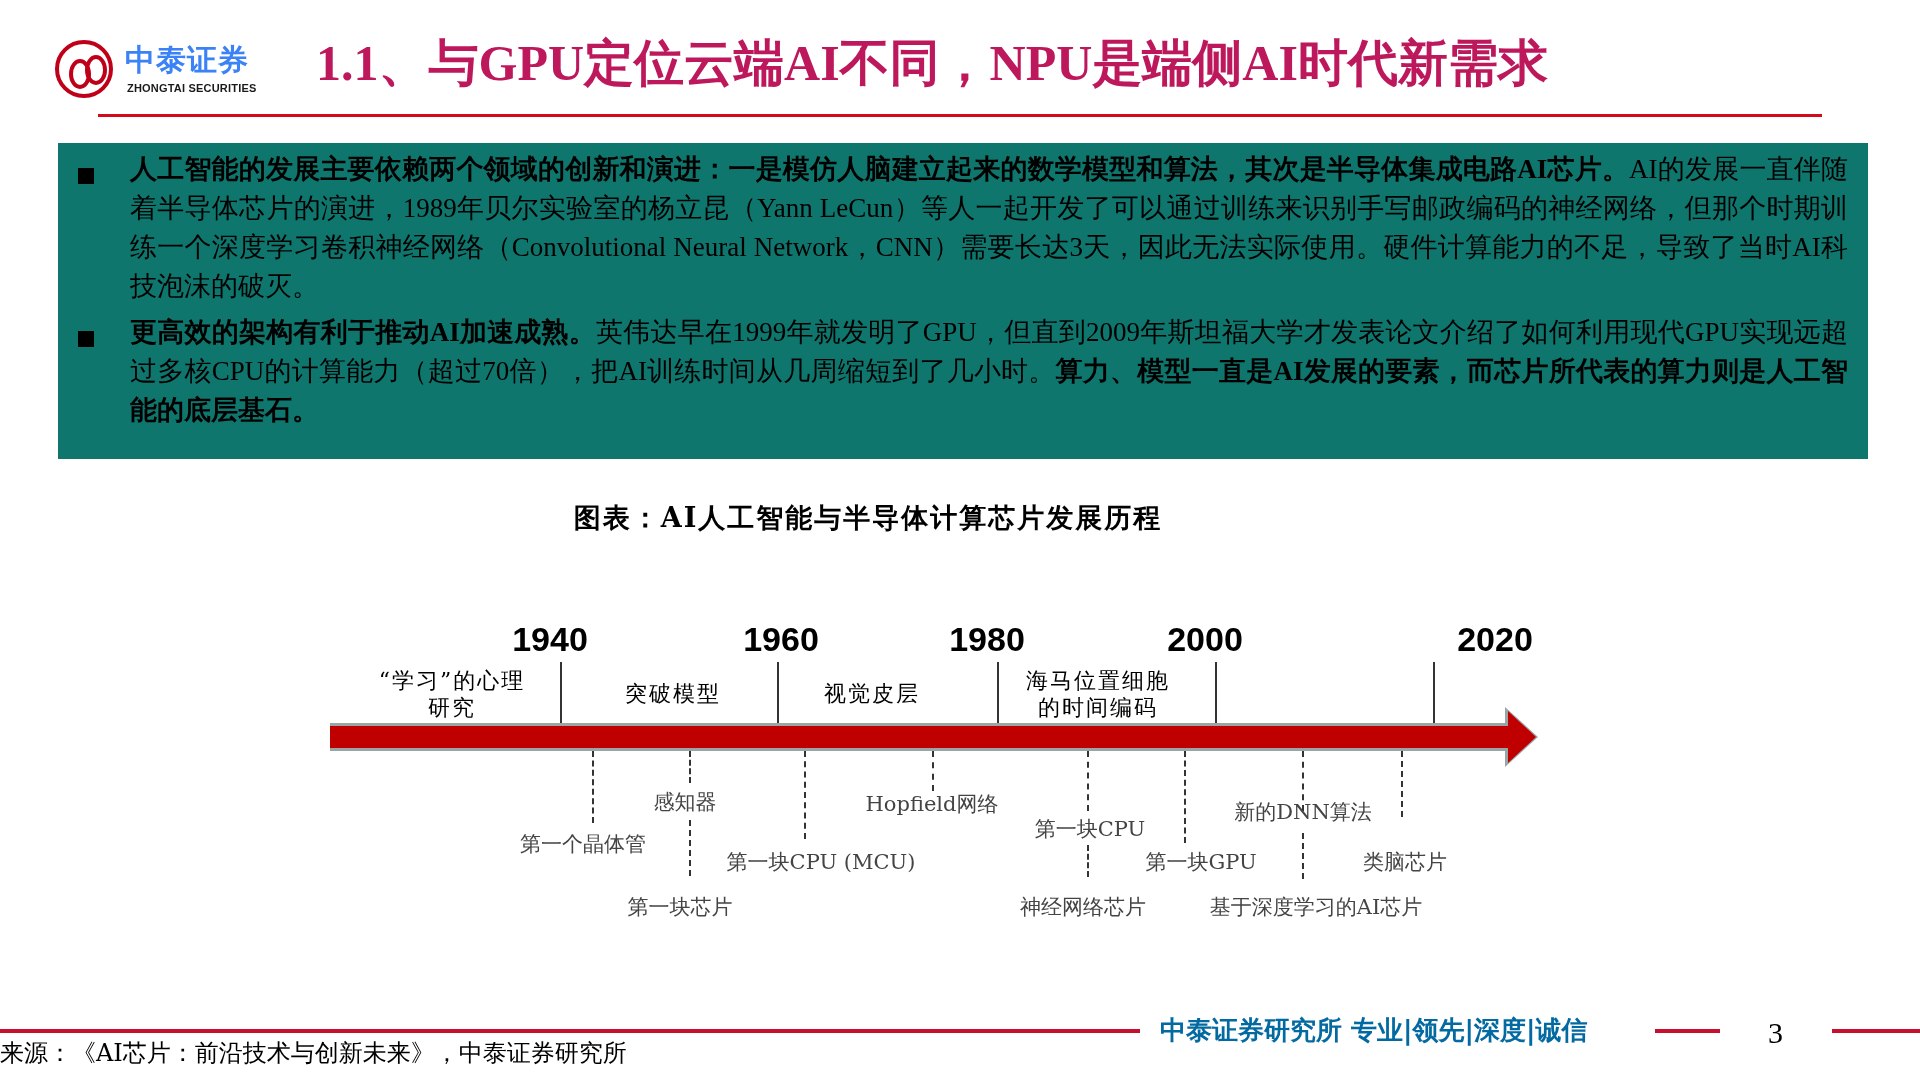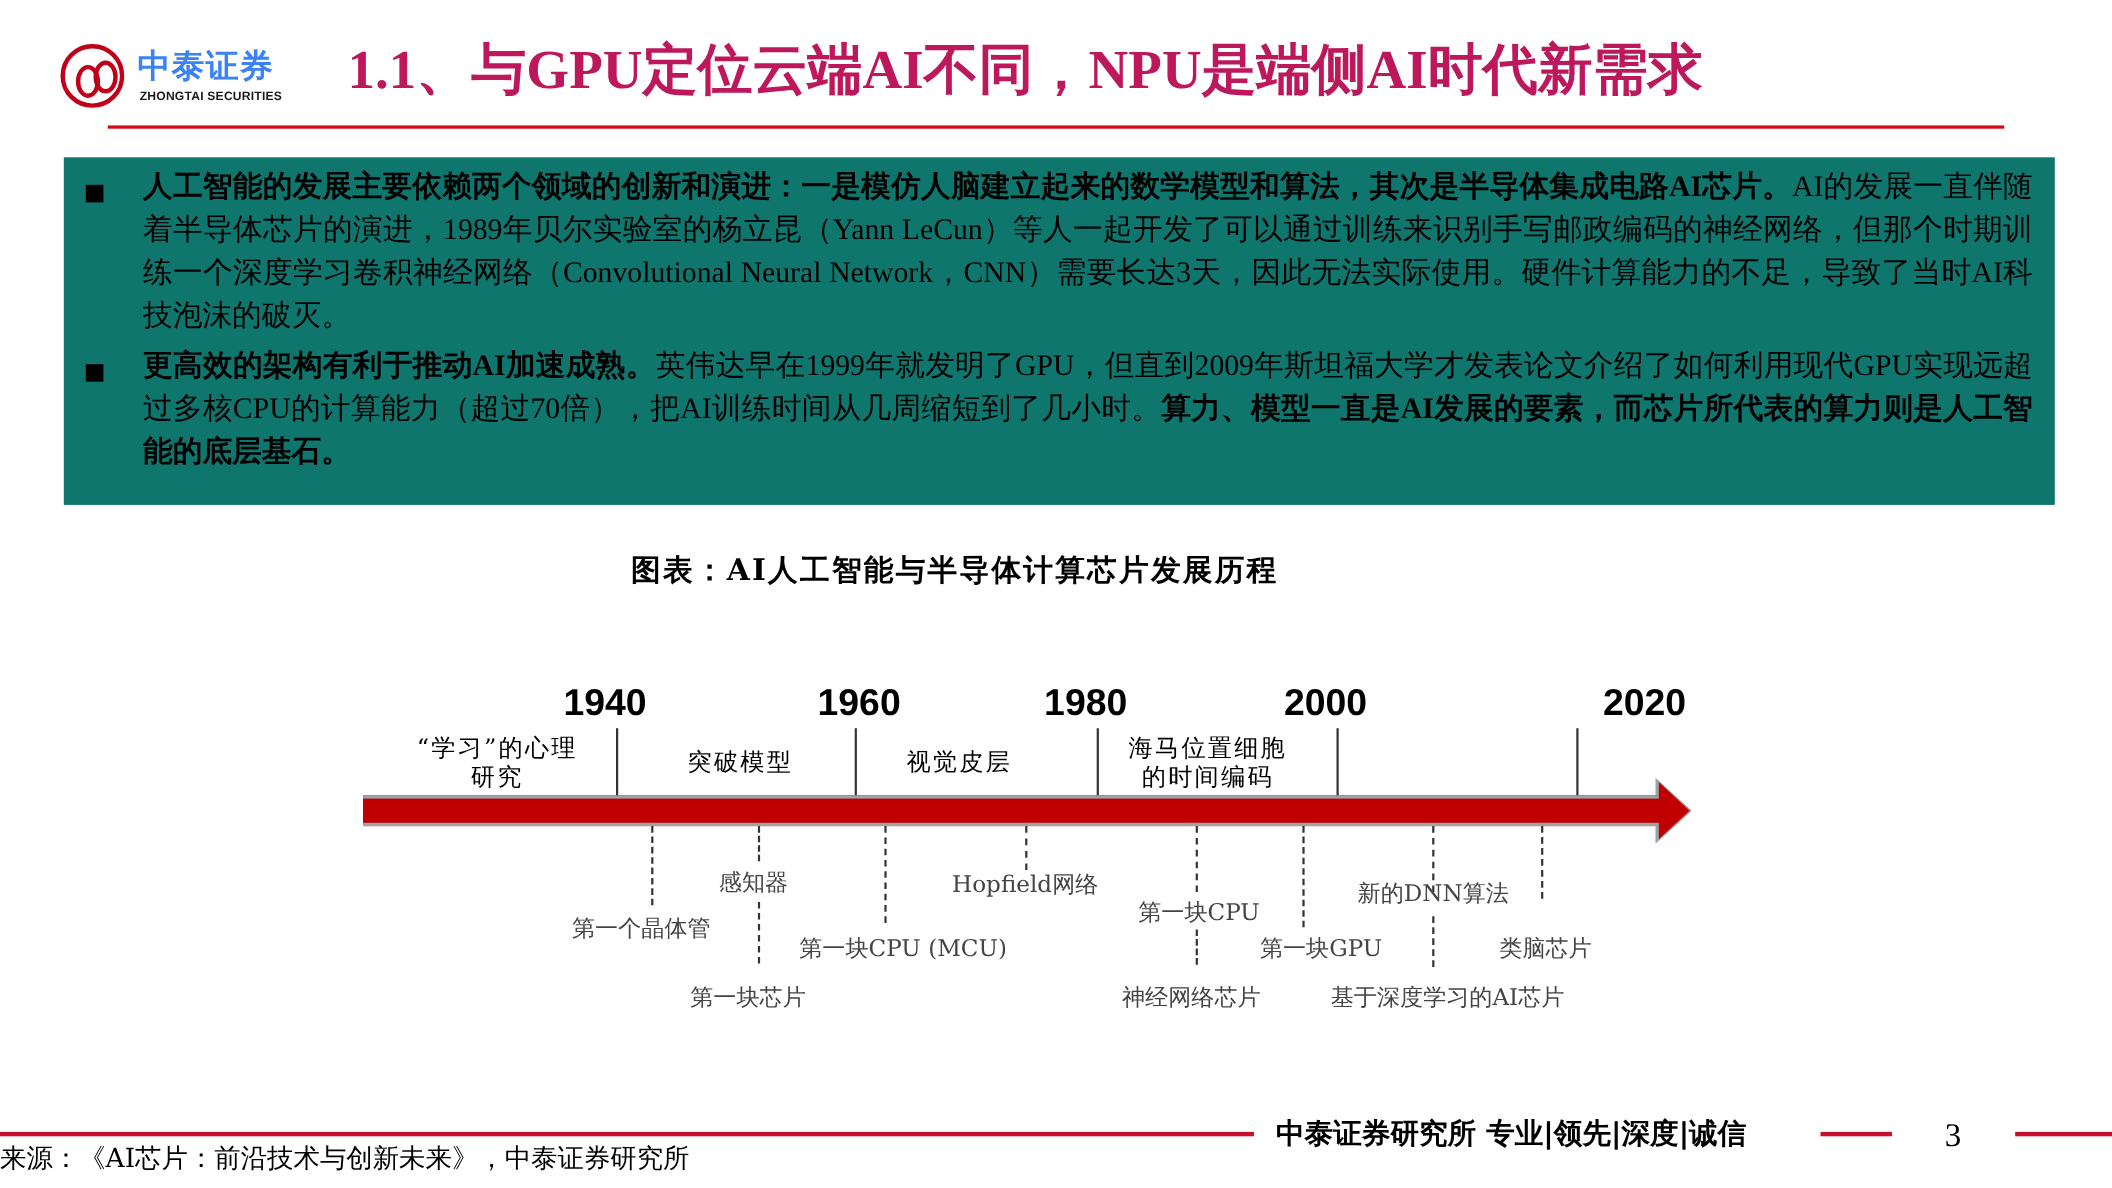--- a/index.html
+++ b/index.html
@@ -26,21 +26,21 @@
   .year { font-family:"Liberation Sans", "DejaVu Sans", sans-serif; font-weight:bold; font-size:34px; white-space:nowrap; transform:translateX(-50%); top:620px; }
   .year-tick { width:1.5px; background:#333; top:662px; height:64px; }
   .era { font-family:"DejaVu Serif", serif; font-size:22px; line-height:27px; text-align:center; white-space:nowrap; transform:translateX(-50%); letter-spacing:2px; }
   #arrow-bar { left:330px; top:723px; width:1180px; height:28px; background:#c00000; border-top:3px solid #9aa5a8; border-bottom:3px solid #9aa5a8; box-sizing:border-box; }
   #arrow-head { left:1508px; top:711px; width:0; height:0; border-top:26px solid transparent; border-bottom:26px solid transparent; border-left:28px solid #c00000; }
   #arrow-head-outline { left:1505px; top:707px; width:0; height:0; border-top:30px solid transparent; border-bottom:30px solid transparent; border-left:33px solid #9aa5a8; }
   .dash { width:0; border-left:2px dashed #333; }
   .event { font-family:"DejaVu Serif", "Liberation Sans", sans-serif; font-size:21px; color:#444; white-space:nowrap; transform:translateX(-50%); }
   
   #footer-rule-left { left:0; top:1029px; width:1140px; height:4px; background:#c8102e; }
-  #footer-slogan { left:1160px; top:1013px; font-family:"DejaVu Sans", sans-serif; font-weight:bold; font-size:26px; color:#000000; white-space:nowrap; }
+  #footer-slogan { left:1160px; top:1013px; font-family:"DejaVu Sans", sans-serif; font-weight:bold; font-size:26px; color:#0369a1; white-space:nowrap; }
   #footer-rule-mid { left:1655px; top:1029px; width:65px; height:4px; background:#c8102e; }
   #page-number { left:1768px; top:1016px; font-family:"Liberation Serif", serif; font-size:30px; }
   #footer-rule-right { left:1832px; top:1029px; width:88px; height:4px; background:#c8102e; }
   #source { left:0; top:1037px; font-family:"DejaVu Serif", serif; font-size:24px; white-space:nowrap; }
 </style>
 </head>
 <body>
 
 <div id="logo" class="abs">
   <div id="logo-mark" class="abs"></div>

